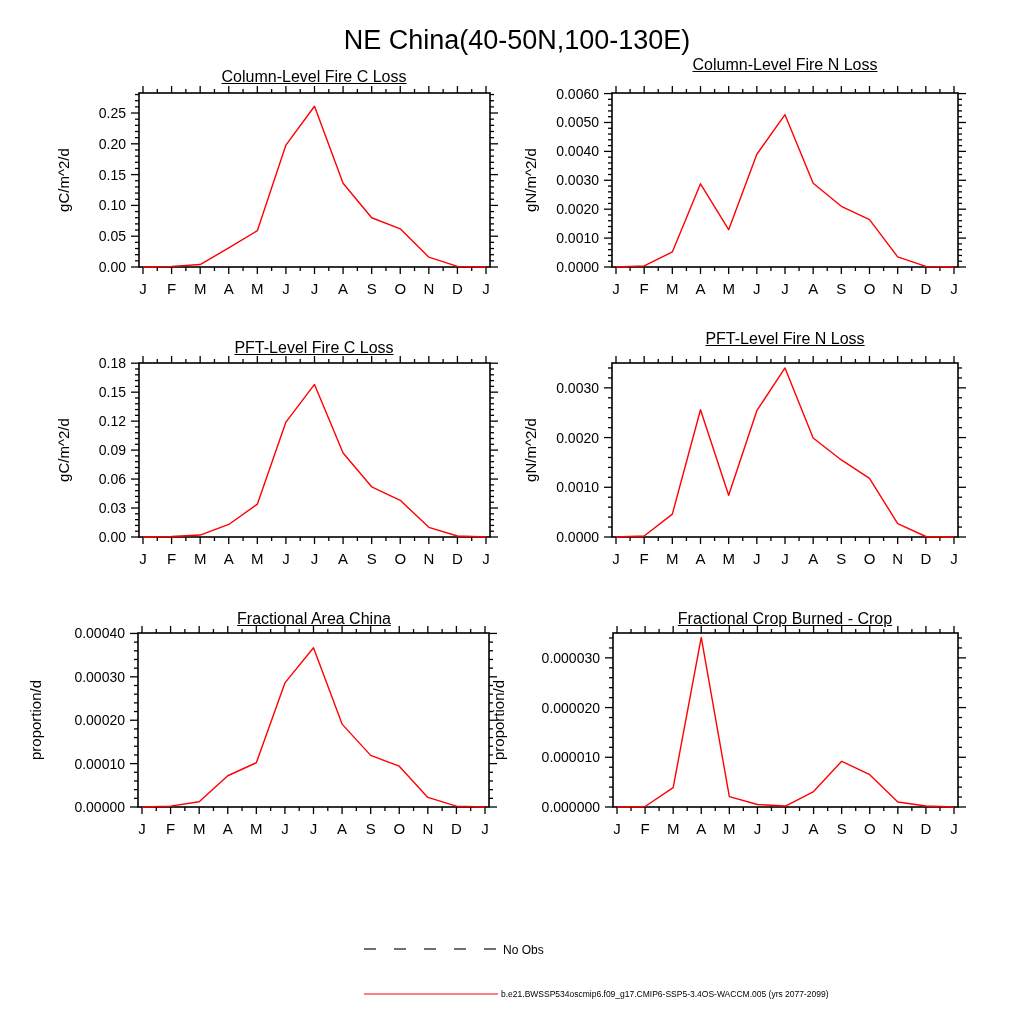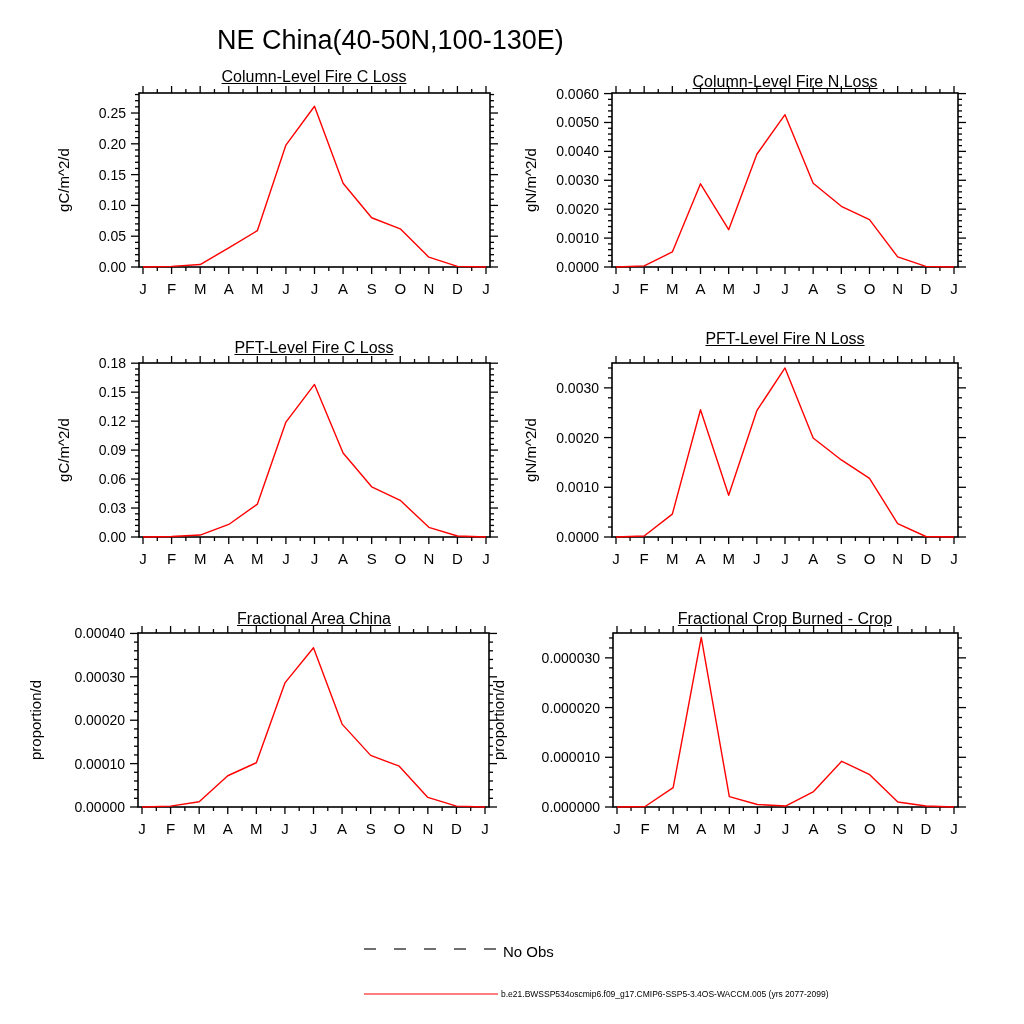--- a/index.html
+++ b/index.html
@@ -1,45 +1,45 @@
 <!DOCTYPE html>
 <html><head>
 <meta charset="utf-8">
 <style>
   html,body{margin:0;padding:0;background:#ffffff;}
   .page{
     position:relative;width:1024px;height:1024px;background:#ffffff;
     font-family:"Liberation Sans", sans-serif;color:#000;overflow:hidden;
   }
   .main-title{
-    position:absolute;left:217px;top:26px;width:600px;text-align:left;
+    position:absolute;left:217px;top:26px;width:600px;text-align:center;
     font-size:27px;line-height:1.1;white-space:nowrap;
   }
   .chart-title{
     position:absolute;width:400px;text-align:center;font-size:16px;line-height:1.1;white-space:nowrap;text-decoration:underline;
   }
   .ylabel{
     position:absolute;width:150px;height:20px;text-align:center;font-size:15px;line-height:20px;
     transform:rotate(-90deg);white-space:nowrap;
   }
   #plot-svg{position:absolute;left:0;top:0;}
   .leg-line{position:absolute;}
   .leg-label{position:absolute;white-space:nowrap;}
-  .leg-label.no-obs{left:503px;top:943px;font-size:15px;}
+  .leg-label.no-obs{left:503px;top:943px;font-size:12px;}
   .leg-label.series{left:501px;top:989px;font-size:8.5px;}
 </style>
 </head>
 <body>
 
 <div class="page">
 
   <div class="main-title">NE China(40-50N,100-130E)</div>
 
   <div class="chart-title" style="left:114px;top:68px">Column-Level Fire C Loss</div>
-  <div class="chart-title" style="left:585px;top:73px">Column-Level Fire N Loss</div>
+  <div class="chart-title" style="left:585px;top:56px">Column-Level Fire N Loss</div>
   <div class="chart-title" style="left:114px;top:339px">PFT-Level Fire C Loss</div>
   <div class="chart-title" style="left:585px;top:330px">PFT-Level Fire N Loss</div>
   <div class="chart-title" style="left:114px;top:610px">Fractional Area China</div>
   <div class="chart-title" style="left:585px;top:610px">Fractional Crop Burned - Crop</div>
 
   <div class="ylabel" style="left:-11px;top:170px">gC/m^2/d</div>
   <div class="ylabel" style="left:456px;top:170px">gN/m^2/d</div>
   <div class="ylabel" style="left:-11px;top:440px">gC/m^2/d</div>
   <div class="ylabel" style="left:456px;top:440px">gN/m^2/d</div>
   <div class="ylabel" style="left:-39px;top:710px">proportion/d</div>

